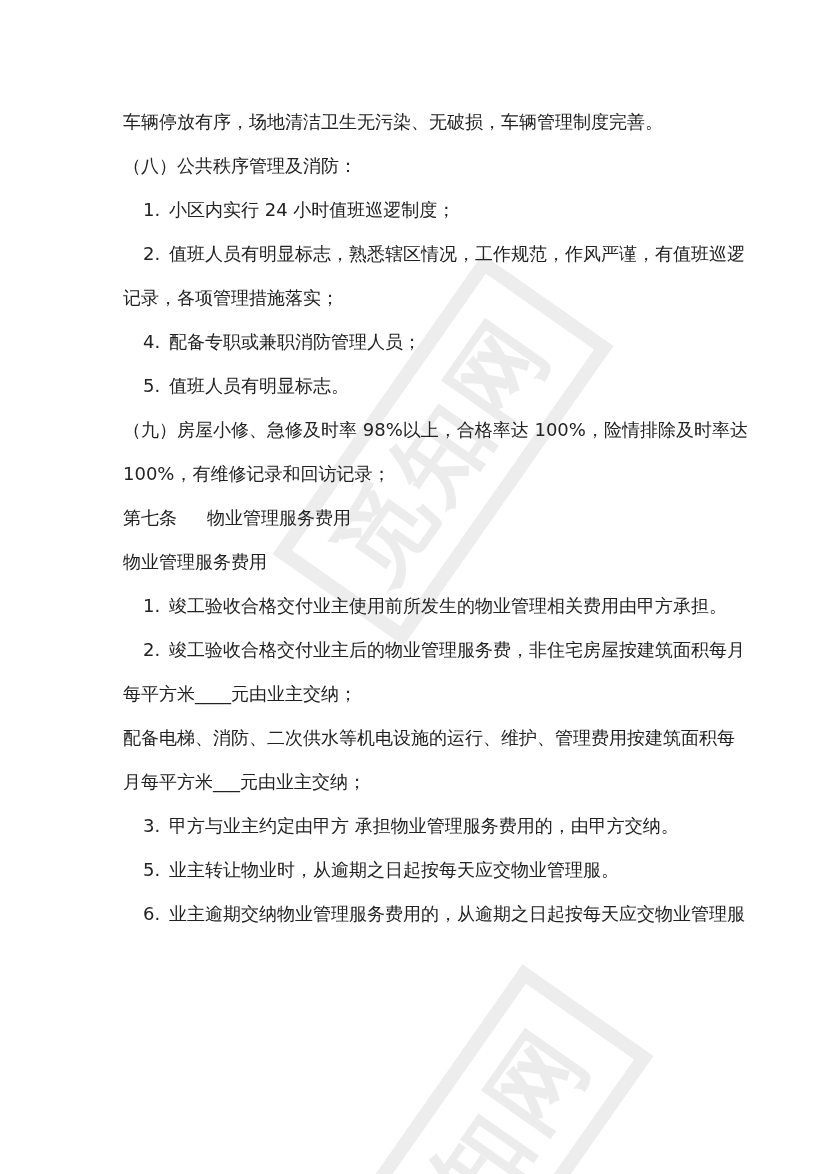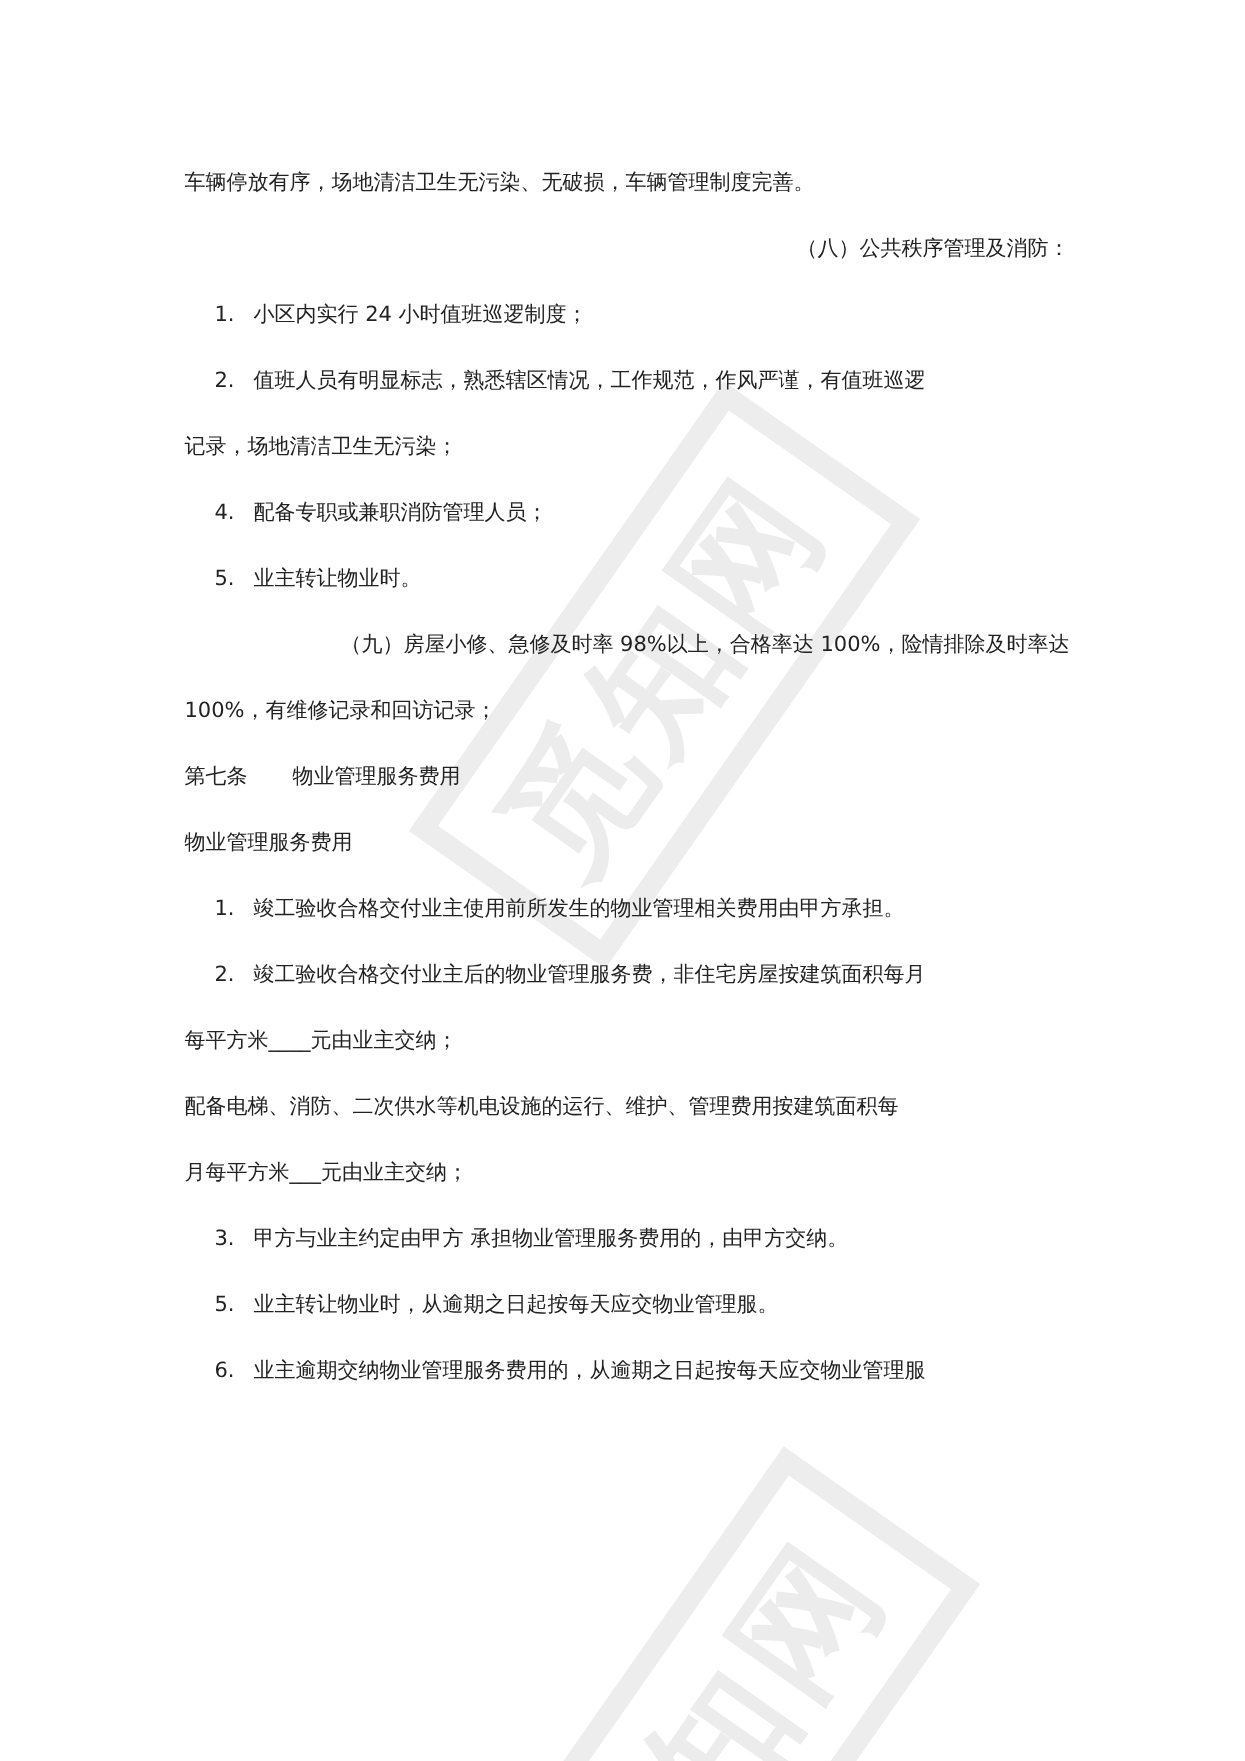--- a/index.html
+++ b/index.html
@@ -45,26 +45,26 @@
     .content {
       position: absolute;
       left: 123px;
       top: 108px;
       width: 590px;
       z-index: 1;
     }
     .line {
       height: 44px;
       line-height: 28px;
-      font-size: 14px;
+      font-size: 18px;
       white-space: nowrap;
       color: #222222;
     }
     .indent-item { padding-left: 20px; }
-    .indent-section { padding-left: 0px; text-align: right; }
+    .indent-section { padding-left: 0px; }
     .num { display: inline-block; width: 26px; }
     .gap { display: inline-block; width: 30px; }
   </style>
 </head>
 <body>
 
 <div class="page">
 
   <div class="watermark wm1">
     <span class="frame">觅知网</span>
@@ -85,30 +85,30 @@
 
     <div class="line indent-item">
       <span class="num">1.</span><span>小区内实行 24 小时值班巡逻制度；</span>
     </div>
 
     <div class="line indent-item">
       <span class="num">2.</span><span>值班人员有明显标志，熟悉辖区情况，工作规范，作风严谨，有值班巡逻</span>
     </div>
 
     <div class="line">
-      <span>记录，场地清洁卫生无污染；</span>
+      <span>记录，各项管理措施落实；</span>
     </div>
 
 
     <div class="line indent-item">
       <span class="num">4.</span><span>配备专职或兼职消防管理人员；</span>
     </div>
 
     <div class="line indent-item">
-      <span class="num">5.</span><span>业主转让物业时。</span>
+      <span class="num">5.</span><span>值班人员有明显标志。</span>
     </div>
 
     <div class="line indent-section">
       <span>（九）房屋小修、急修及时率 98%以上，合格率达 100%，险情排除及时率达</span>
     </div>
 
     <div class="line">
       <span>100%，有维修记录和回访记录；</span>
     </div>
 

